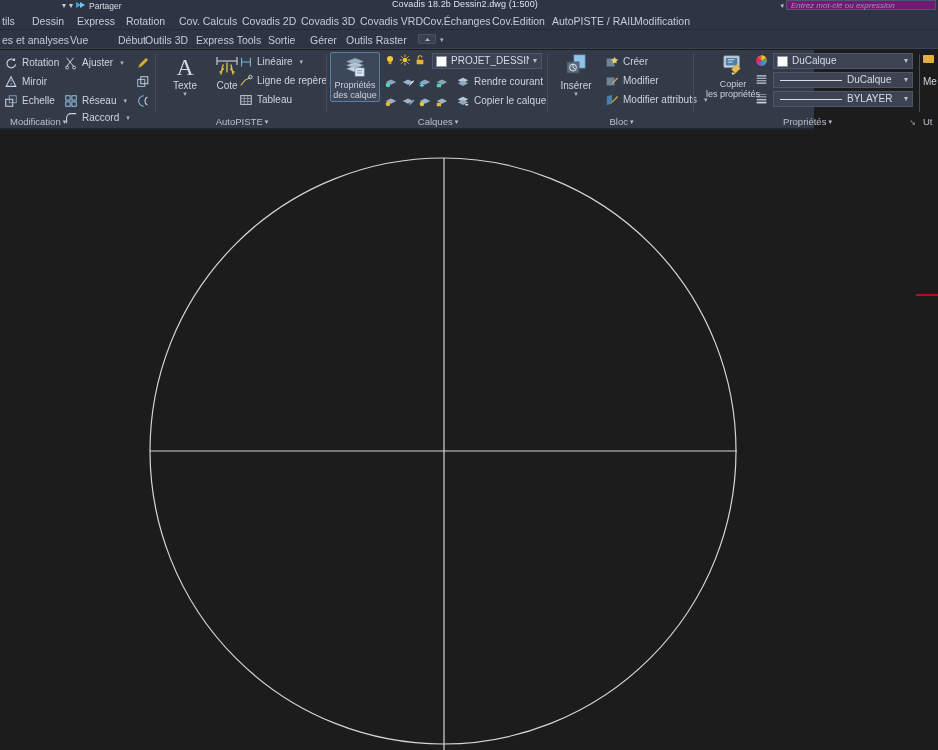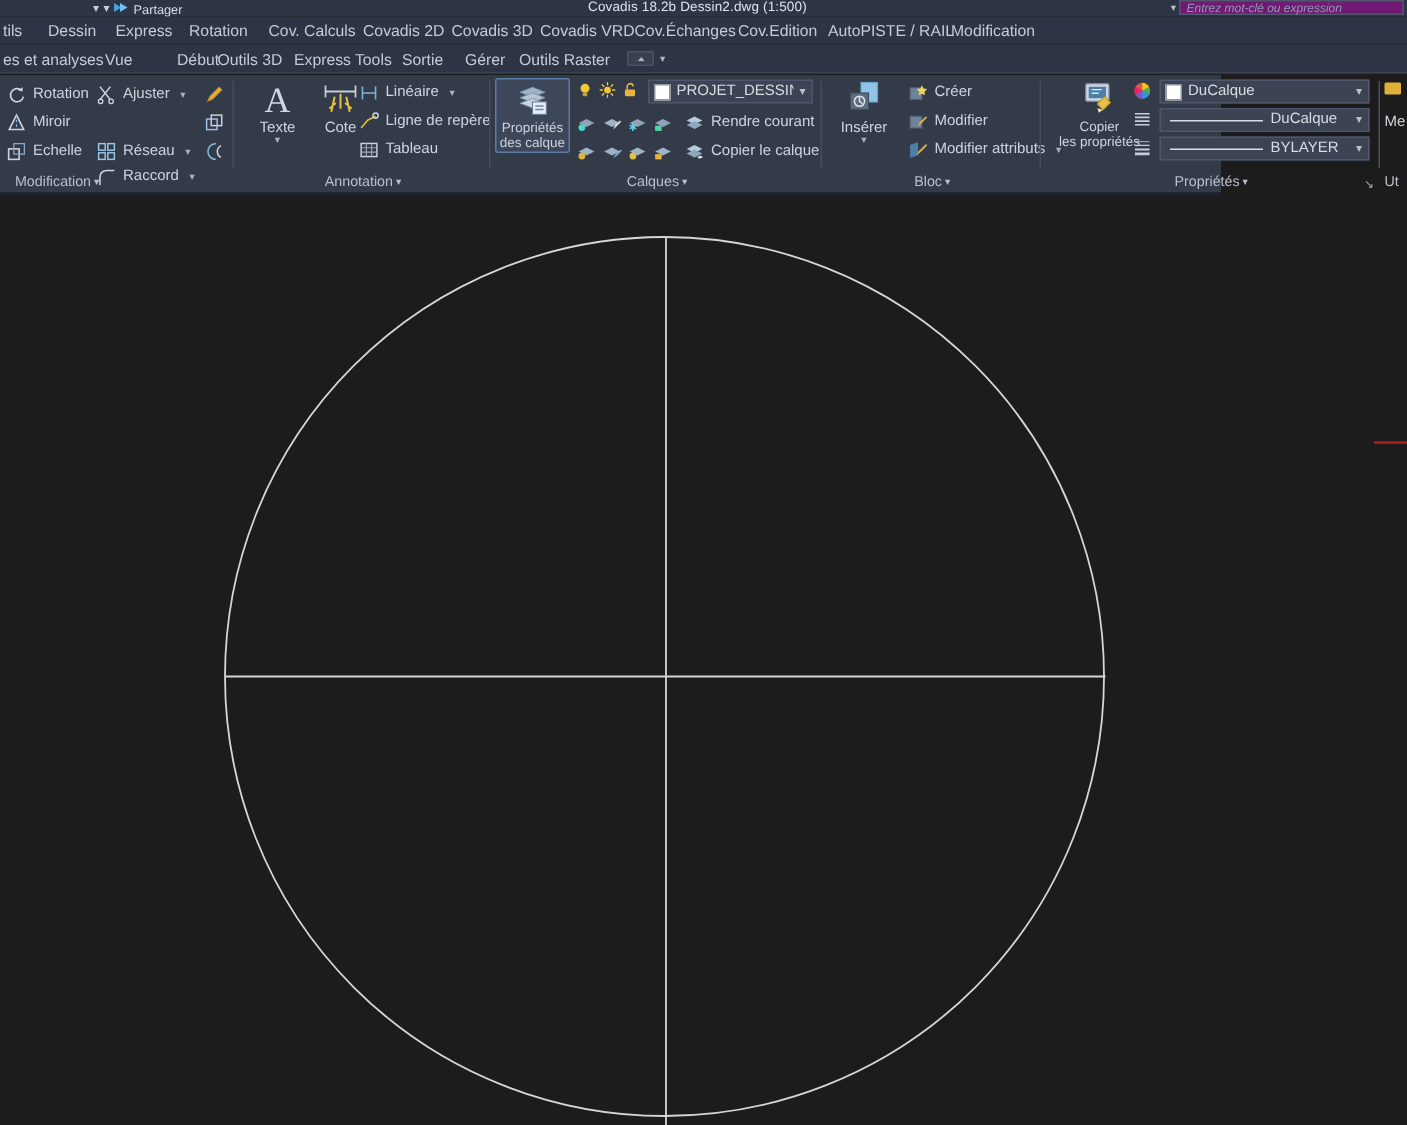--- a/index.html
+++ b/index.html
@@ -331,21 +331,21 @@
         </div>
         <div class="rowbtn" style="left:80px;top:41px;">
           <svg class="ico" viewBox="0 0 16 16">
             <rect x="2" y="3" width="12" height="10" fill="none" stroke="#cfd5de" stroke-width="1.1"></rect>
             <path d="M2 6.3 L14 6.3 M2 9.6 L14 9.6 M6 3 L6 13 M10 3 L10 13" stroke="#9aa6b5" stroke-width=".9"></path>
           </svg>
           <span class="lbl">Tableau</span>
         </div>
       </div>
       <div class="panel-label">
-        <span>Annotation</span><span class="cr">▾</span>
+        <span>AutoPISTE</span><span class="cr">▾</span>
       </div>
       <div class="panel-div" style="right:0;"></div>
     </div>
 
     <div class="panel" style="left:328px;width:220px;">
       <div class="panel-body">
         <div class="bigbtn" style="left:2px;top:2px;width:50px;background:#3c4759;border:1px solid #5a7da3;border-radius:2px;padding-top:2px;">
           <svg viewBox="0 0 26 26" style="width:24px;height:24px;">
             <path d="M4 7 L13 3.5 L22 7 L13 10.5 Z" fill="#9fb4c9" stroke="#7e93a8" stroke-width=".7"></path>
             <path d="M4 11 L13 7.5 L22 11 L13 14.5 Z" fill="#b4c6d7" stroke="#7e93a8" stroke-width=".7"></path>

